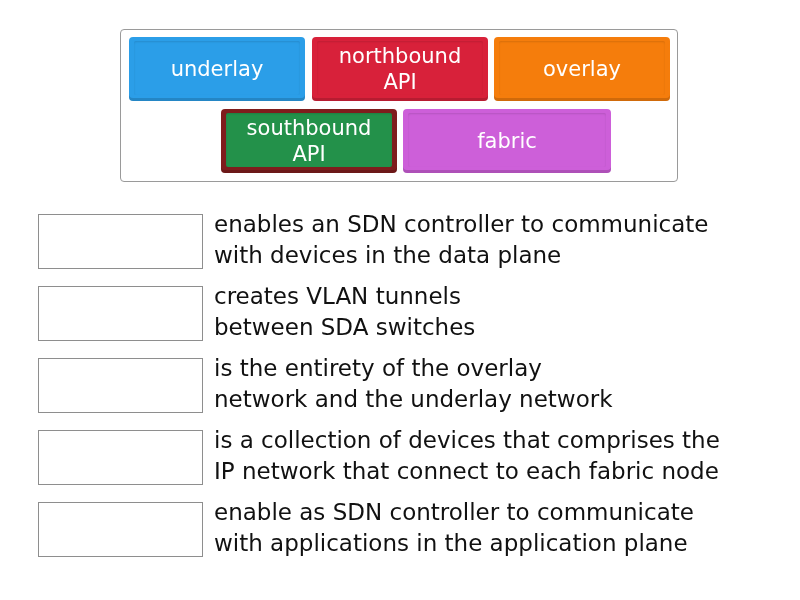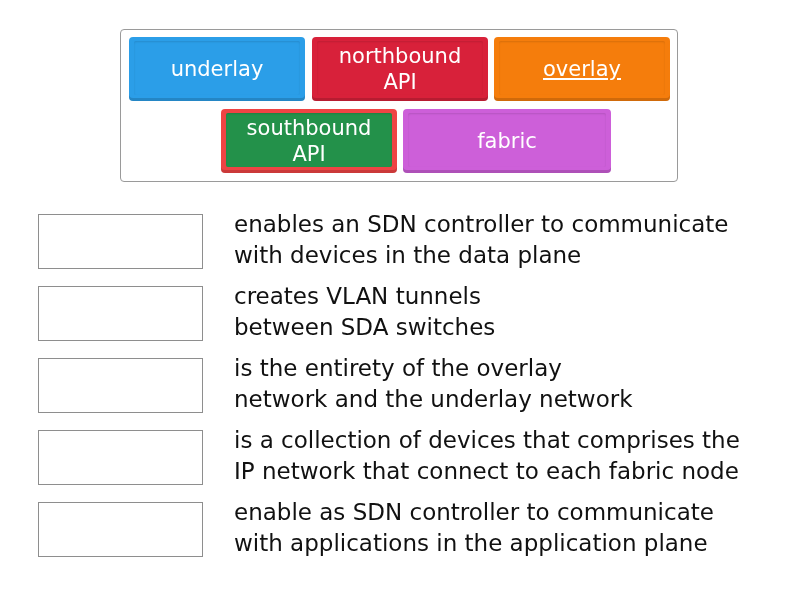--- a/index.html
+++ b/index.html
@@ -9,48 +9,48 @@
           border: 1px solid #9a9a9a; border-radius: 4px; box-sizing: border-box; background: #fff; }
   .tile { position: absolute; height: 64px; border-radius: 4px; color: #ffffff;
           display: flex; align-items: center; justify-content: center; text-align: center;
           font-size: 21px; line-height: 26px; box-sizing: border-box; cursor: grab;
           box-shadow: inset 0 -3px 0 rgba(0,0,0,0.15); }
   .tile .inner { position: absolute; left: 5px; right: 5px; top: 4px; bottom: 6px; border-radius: 2px;
                  box-shadow: inset 0 1px 2px rgba(0,0,0,0.12); pointer-events: none; }
   .tile span.lbl { position: relative; }
   .t0 { left: 129px; top: 37px; width: 176px; }
   .t1 { left: 312px; top: 37px; width: 176px; align-items: center; }
-  .t2 { left: 494px; top: 37px; width: 176px; text-decoration: underline; }
+  .t2 { left: 494px; top: 37px; width: 176px; }
   .t3 { left: 221px; top: 109px; width: 176px; }
   .t4 { left: 403px; top: 109px; width: 208px; }
 
   .drop { position: absolute; left: 38px; width: 165px; height: 55px; border: 1px solid #8e8e8e;
           box-sizing: border-box; background: #fff; }
-  .desc { position: absolute; left: 234px; font-size: 23px; line-height: 31px; color: #111;
+  .desc { position: absolute; left: 214px; font-size: 23px; line-height: 31px; color: #111;
           white-space: pre-line; }
 </style>
 </head>
 <body>
 
 <div class="tray"></div>
 
 <div class="tile t0" style="background: rgb(43, 158, 232);">
   <div class="inner" style="background: rgb(43, 158, 232);"></div>
   <span class="lbl" style="white-space: pre-line;">underlay</span>
 </div>
 <div class="tile t1" style="background: rgb(216, 33, 58);">
   <div class="inner" style="background: rgb(216, 33, 58);"></div>
   <span class="lbl" style="white-space: pre-line;">northbound
 API</span>
 </div>
 <div class="tile t2" style="background: rgb(245, 125, 12);">
   <div class="inner" style="background: rgb(245, 125, 12);"></div>
   <span class="lbl" style="white-space: pre-line;">overlay</span>
 </div>
-<div class="tile t3" style="background: #ef4444; text-align: center;">
+<div class="tile t3" style="background: #7f1d1d; text-align: center;">
   <div class="inner" style="background: rgb(35, 145, 74);"></div>
   <span class="lbl" style="white-space: pre-line;">southbound
 API</span>
 </div>
 <div class="tile t4" style="background: rgb(205, 95, 217);">
   <div class="inner" style="background: rgb(205, 95, 217);"></div>
   <span class="lbl" style="white-space: pre-line;">fabric</span>
 </div>
 
 <div class="drop" style="top:214px"></div>

